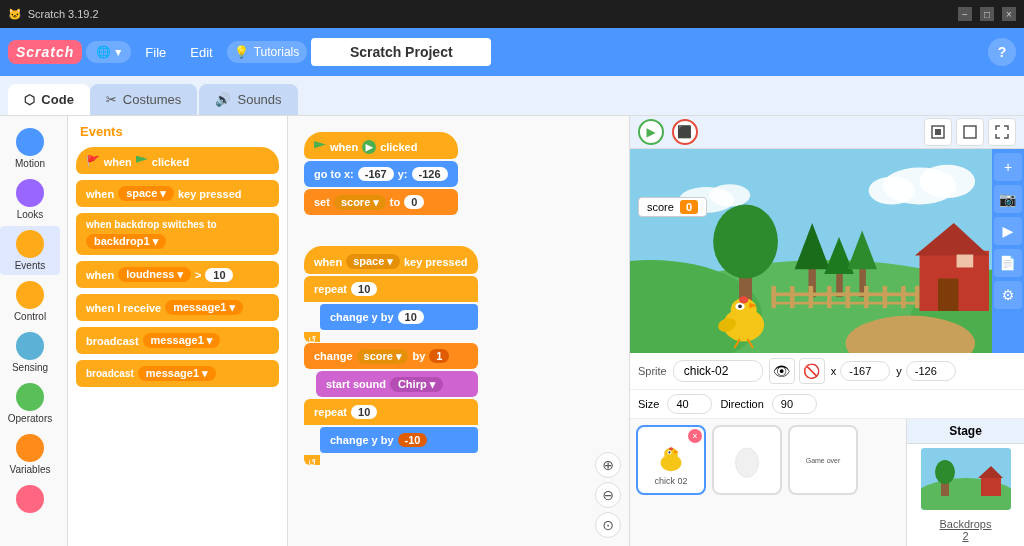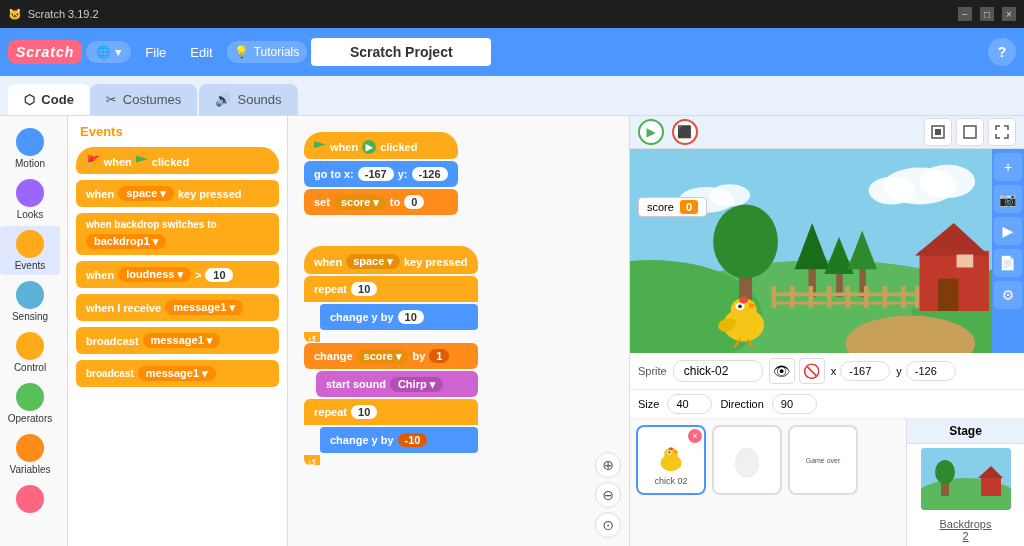--- a/index.html
+++ b/index.html
@@ -470,26 +470,26 @@
     </div>
     <div class="block-category">
       <div class="cat-dot" style="background:#9966ff;"></div>
       <span class="cat-label">Looks</span>
     </div>
     <div class="block-category cat-active">
       <div class="cat-dot" style="background:#ffab19;"></div>
       <span class="cat-label">Events</span>
     </div>
     <div class="block-category">
+      <div class="cat-dot" style="background:#ffab19;"></div>
+      <span class="cat-label">Control</span>
+    </div>
+    <div class="block-category">
       <div class="cat-dot" style="background:#5cb1d6;"></div>
       <span class="cat-label">Sensing</span>
-    </div>
-    <div class="block-category">
-      <div class="cat-dot" style="background:#ffab19;"></div>
-      <span class="cat-label">Control</span>
     </div>
     <div class="block-category">
       <div class="cat-dot" style="background:#59c059;"></div>
       <span class="cat-label">Operators</span>
     </div>
     <div class="block-category">
       <div class="cat-dot" style="background:#ff8c1a;"></div>
       <span class="cat-label">Variables</span>
     </div>
     <div class="block-category">

